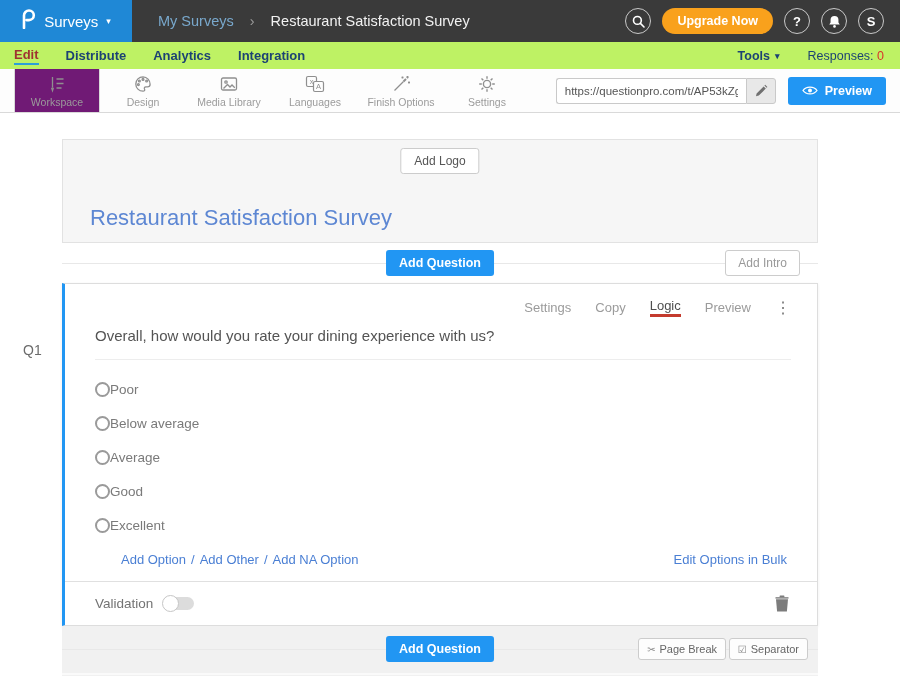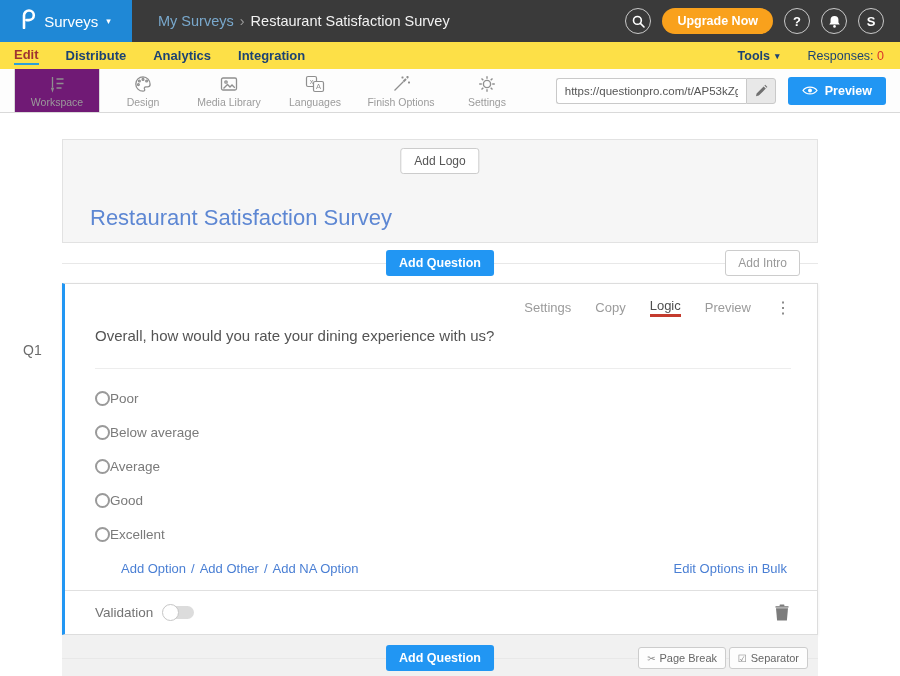--- a/index.html
+++ b/index.html
@@ -6,33 +6,33 @@
   html,body { width:900px; height:676px; overflow:hidden; background:#fff;
     font-family:"Liberation Sans", sans-serif; }
   .app { position:relative; width:900px; height:676px; }
 
   
   .topbar { height:42px; background:#3a3a3a; display:flex; align-items:stretch; }
   .logo-area { width:132px; background:#1f88d6; color:#fff; display:flex;
     align-items:center; justify-content:center; gap:8px; cursor:pointer; }
   .product-label { font-size:15px; }
   .caret { font-size:9px; color:#fff; }
-  .breadcrumb { display:flex; align-items:center; gap:6px; margin-left:26px; font-size:14.5px; }
+  .breadcrumb { display:flex; align-items:center; gap:16px; margin-left:26px; font-size:14.5px; }
   .bc-parent { color:#79a8cc; cursor:pointer; }
   .bc-sep { color:#9a9a9a; }
   .bc-current { color:#f2f2f2; }
   .topbar-right { margin-left:auto; display:flex; align-items:center; gap:11px; padding-right:16px; }
   .circle-btn { width:26px; height:26px; border:1.5px solid #c9c9c9; border-radius:50%;
     display:flex; align-items:center; justify-content:center; color:#fff; font-size:13px;
     font-weight:bold; cursor:pointer; flex:none; }
   .upgrade-btn { background:#f9a11c; color:#fff; border:none; border-radius:14px;
     padding:6px 15px; font-size:12.5px; font-weight:bold; cursor:pointer; }
 
   
-  .tabbar { height:27px; background:#fde047; display:flex; align-items:center;
+  .tabbar { height:27px; background:#bef264; display:flex; align-items:center;
     padding:0 16px 0 14px; gap:27px; }
   .tab { font-size:13px; font-weight:bold; color:#1c4273; cursor:pointer; }
   .tab.active { color:#9f3331; border-bottom:2px solid #2d9fd8; padding-bottom:1px; }
   .tabbar-right { margin-left:auto; display:flex; align-items:center; gap:28px; }
   .tools-menu { font-size:12.5px; font-weight:bold; color:#1c4273; cursor:pointer;
     display:flex; align-items:center; gap:5px; }
   .tools-menu .caret { color:#1c4273; }
   .responses { font-size:12.5px; color:#1c4273; }
   .responses .count { color:#d9342b; }
 
@@ -75,21 +75,21 @@
     background:#fff; border:1px solid #ccc; border-radius:3px; color:#999;
     font-size:12px; padding:5px 12px; cursor:pointer; }
 
   .question-card { background:#fff; border:1px solid #ddd; border-left:3px solid #2196f3;
     box-shadow:0 1px 3px rgba(0,0,0,.07); padding:14px 26px 0 30px; flex:none; }
   .q-actions { display:flex; justify-content:flex-end; align-items:center; gap:24px;
     color:#9b9b9b; font-size:13px; }
   .q-action { cursor:pointer; }
   .q-action.logic { color:#4f4f4f; border-bottom:3px solid #c43b2e; padding-bottom:1px; }
   .kebab { color:#777; font-size:16px; line-height:1; cursor:pointer; }
-  .q-text { margin-top:10px; font-size:15px; color:#545454; padding-bottom:24px;
+  .q-text { margin-top:10px; font-size:15px; color:#545454; padding-bottom:15px;
     border-bottom:1px solid #ededed; cursor:text; }
   .options { margin-top:22px; }
   .option-row { display:flex; align-items:center; margin-bottom:19px; }
   .radio { width:15px; height:15px; border:2px solid #9a9a9a; border-radius:50%;
     background:#fff; cursor:pointer; flex:none; }
   .option-label { font-size:13.5px; color:#7a7a7a; cursor:text; }
   .option-links { display:flex; align-items:center; gap:5px; margin:4px 0 14px 26px;
     font-size:13px; color:#4a7fd4; }
   .opt-link { cursor:pointer; }
   .link-sep { color:#4a7fd4; }

